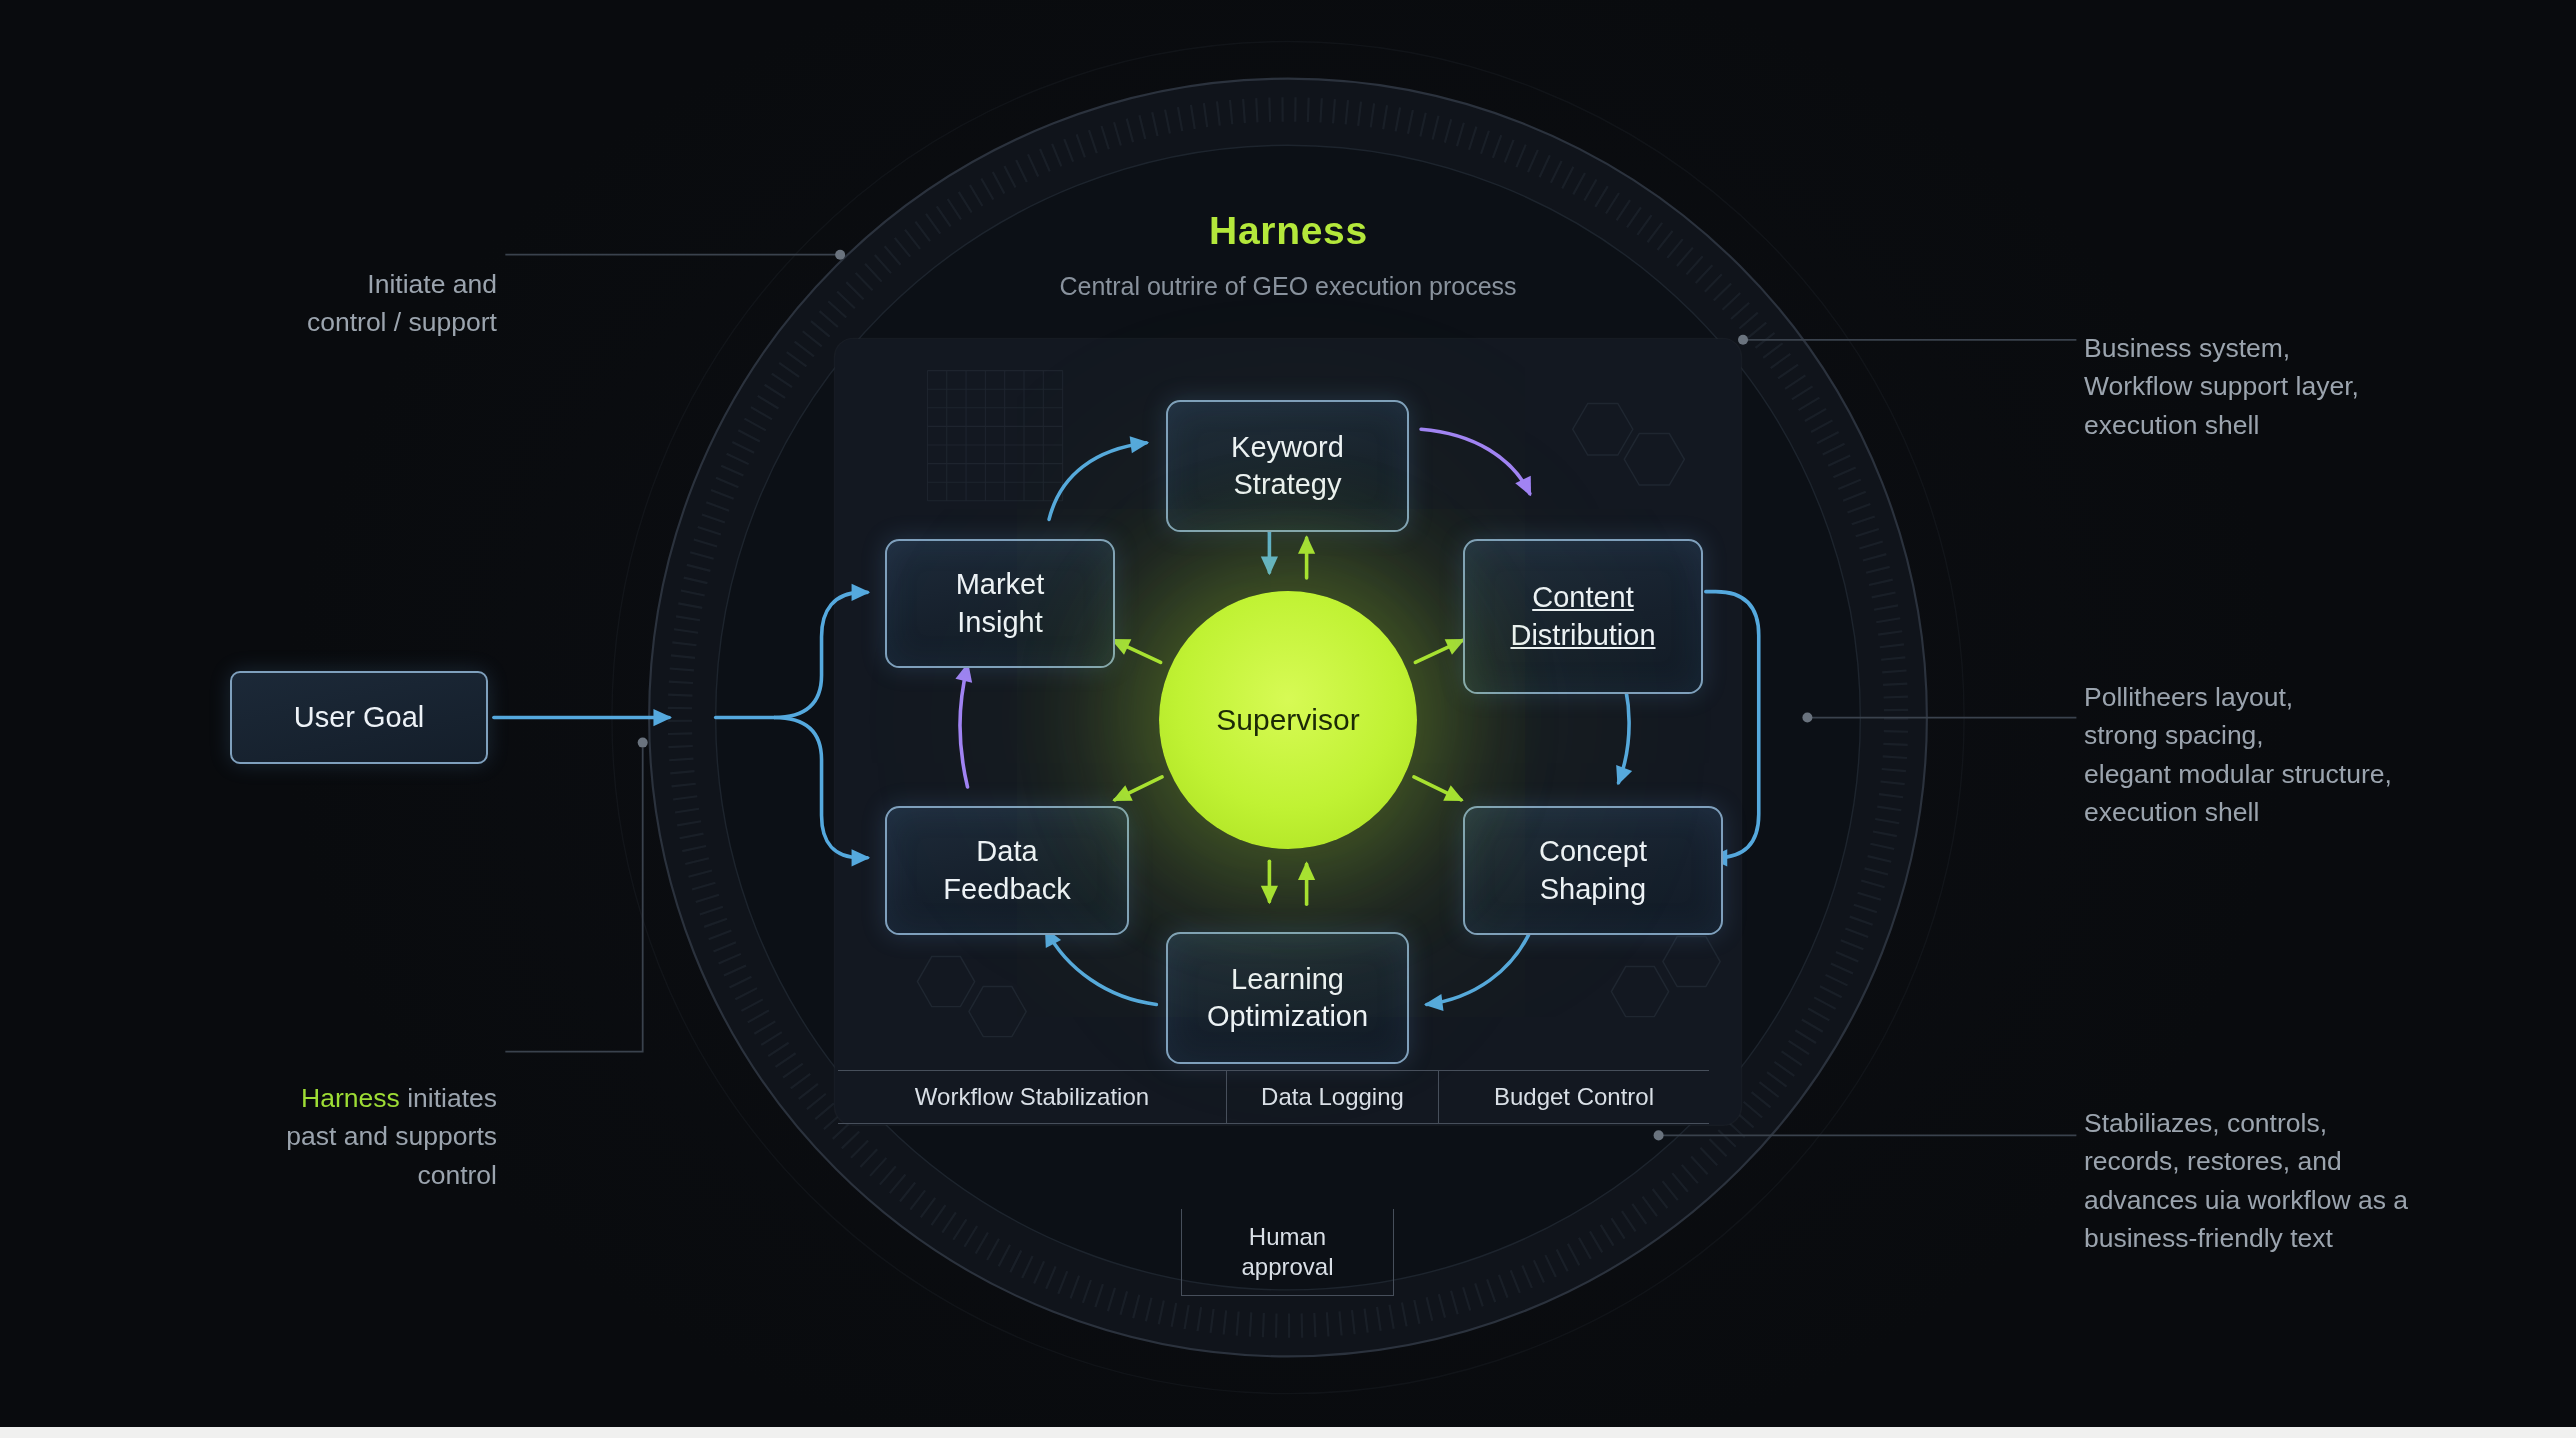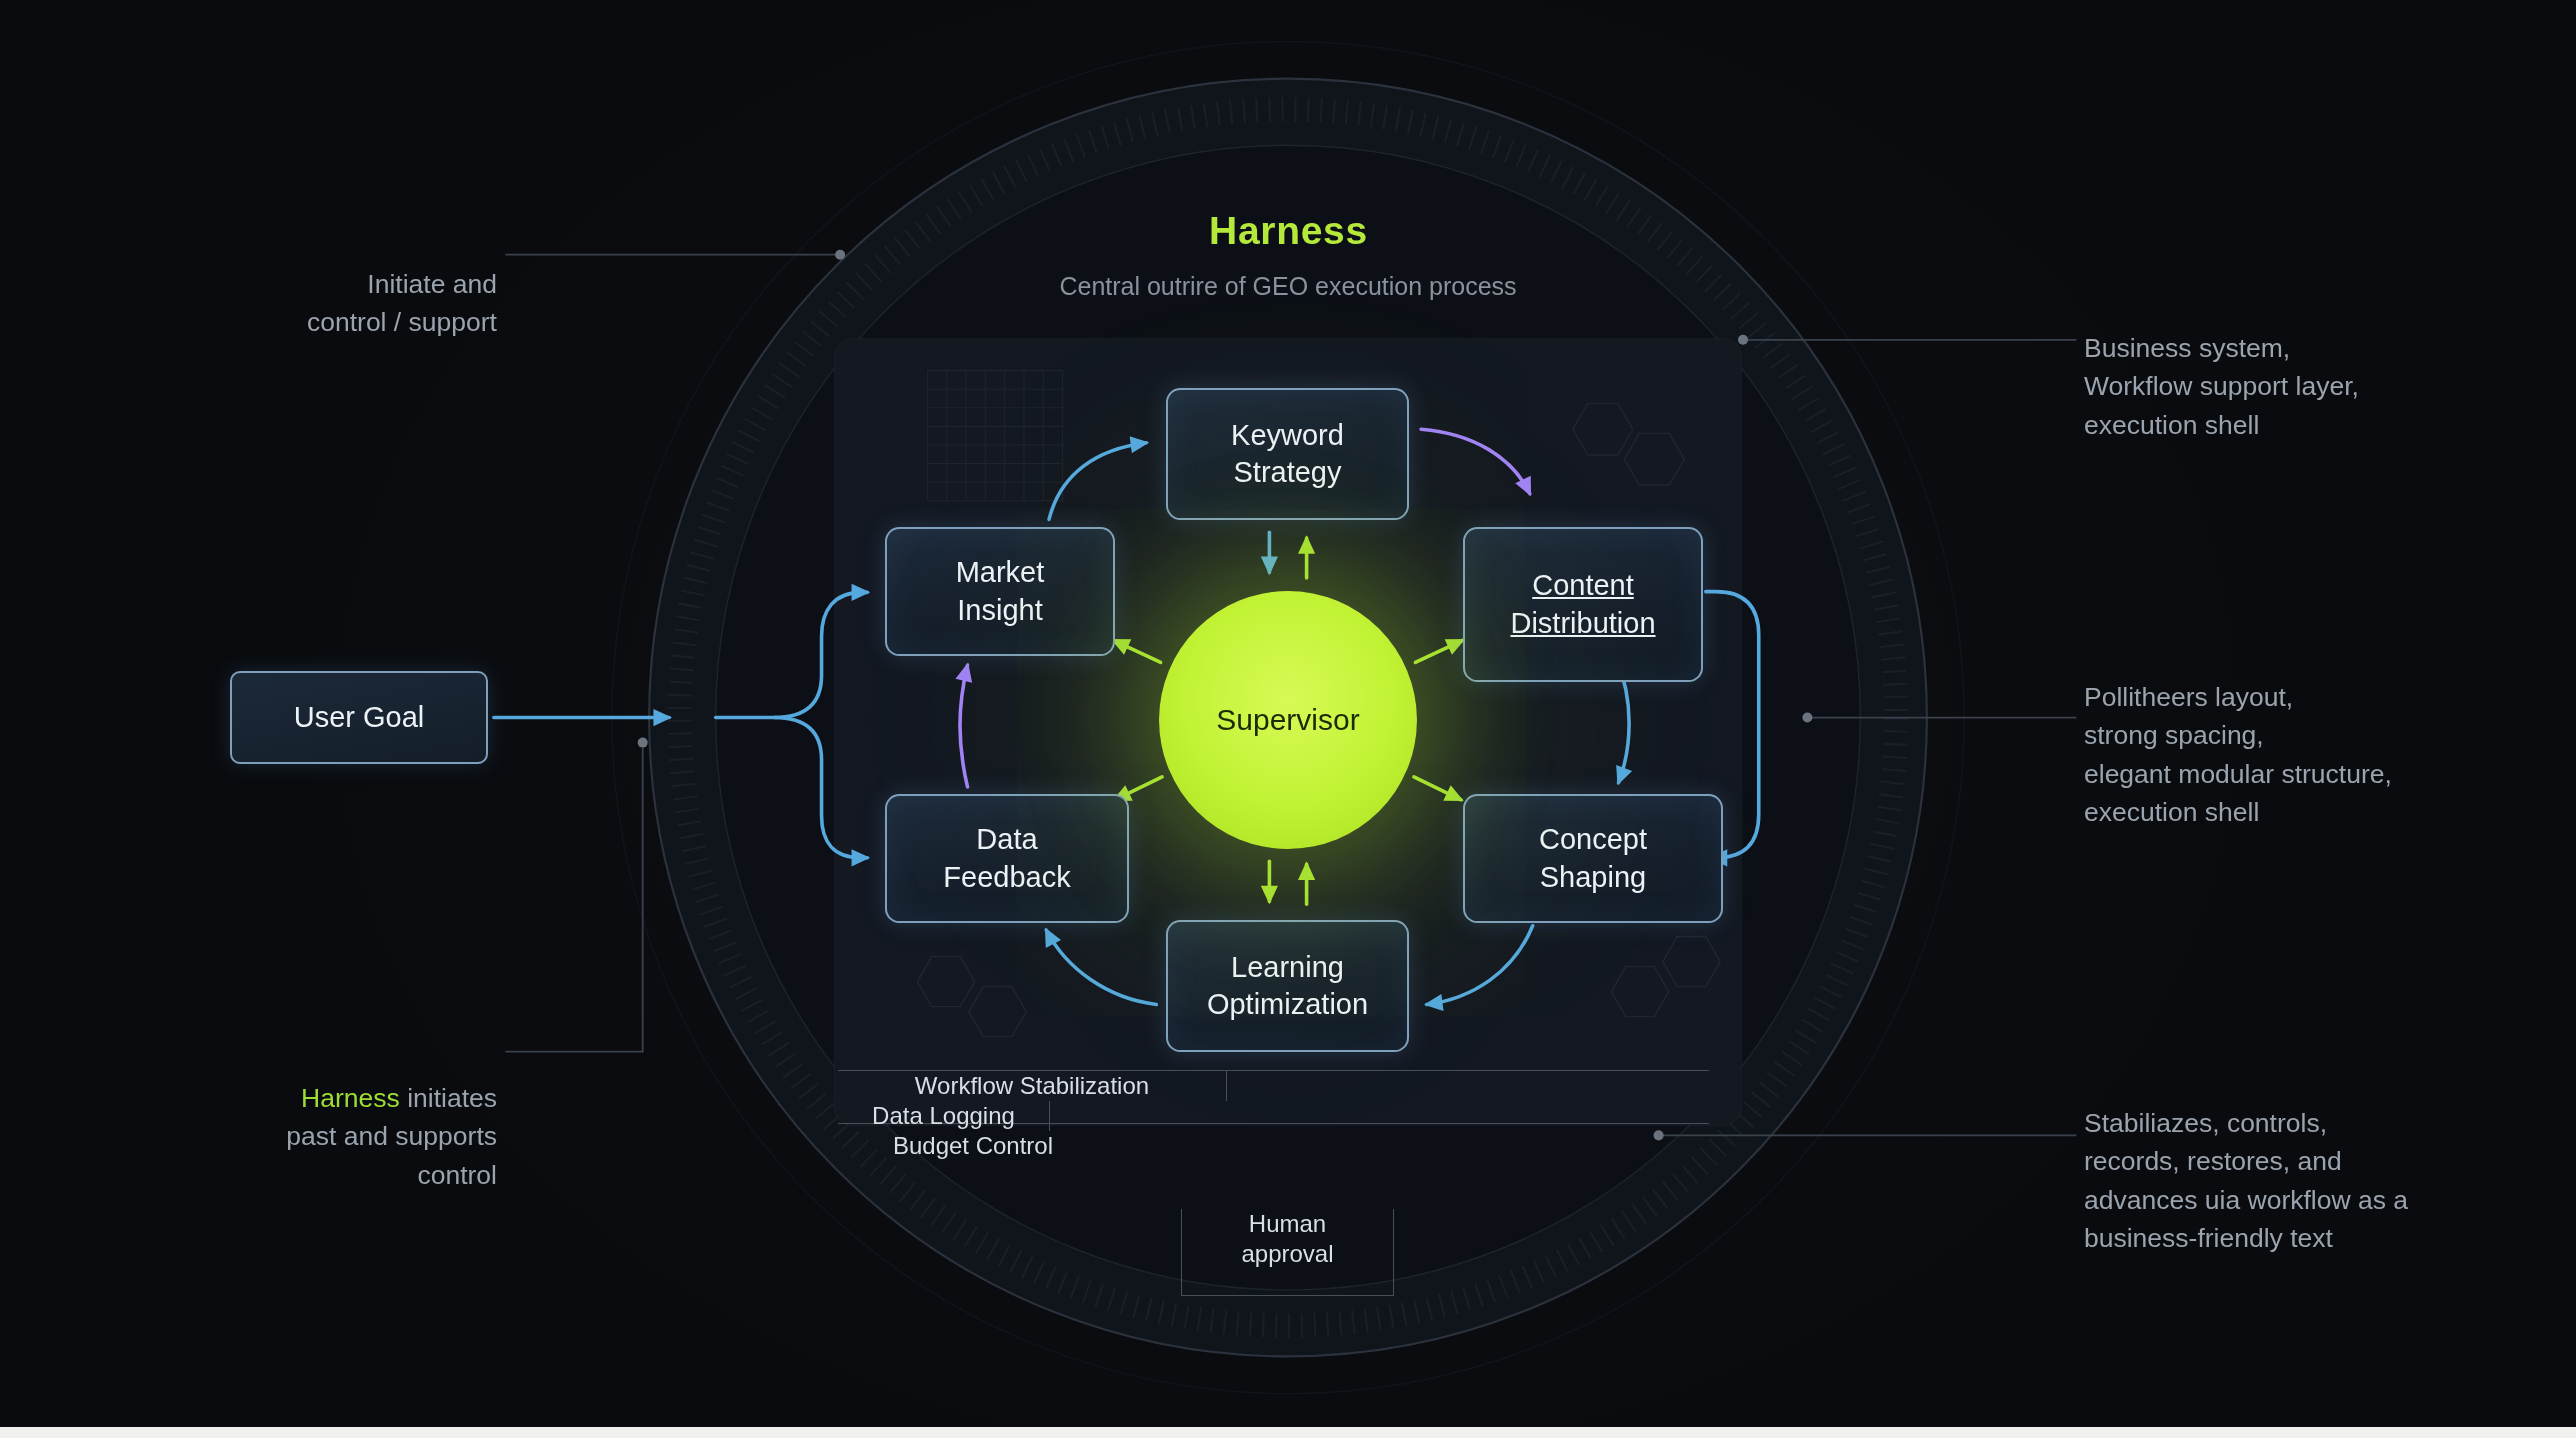--- a/index.html
+++ b/index.html
@@ -19,21 +19,21 @@
     position:absolute;left:787px;top:272px;width:1002px;text-align:center;
     font-size:25px;color:#89929d;
   }
 
   .node{
     position:absolute;box-sizing:border-box;
     background:linear-gradient(168deg,#1e2b3b 0%,#16202d 55%,#121b26 100%);
     border:2.1px solid #7fa0bd;border-radius:14.3px;
     box-shadow:0 0 24px rgba(95,150,205,0.22), inset 0 0 33px rgba(70,115,160,0.14);
     display:flex;align-items:center;justify-content:center;text-align:center;
-    font-size:29px;line-height:1.28;color:#edf2f7;white-space:pre-line;
+    font-size:29px;line-height:1.28;color:#edf2f7;white-space:pre-line;margin-top:12px;
   }
   .n-keyword {left:1166px;top:388px;width:243px;height:132px;}
   .n-market  {left:885px;top:527px;width:230px;height:129px;}
   .n-content {left:1463px;top:527px;width:240px;height:155px;text-decoration:underline;}
   .n-data    {left:885px;top:794px;width:244px;height:129px;}
   .n-concept {left:1463px;top:794px;width:260px;height:129px;}
   .n-learning{left:1166px;top:920px;width:243px;height:132px;}
 
   .supervisor{
     position:absolute;left:1159px;top:591px;width:258px;height:258px;border-radius:50%;
@@ -57,21 +57,21 @@
   }
   .ann.left{text-align:right;width:301px;}
   .ann.right{text-align:left;width:458px;}
   .a-tl{left:196px;top:222px;}
   .a-bl{left:196px;top:1036px;}
   .a-tr{left:2084px;top:286px;}
   .a-mr{left:2084px;top:635px;}
   .a-br{left:2084px;top:1061px;}
   .hl{color:#9edd35;}
 
-  .trow{position:absolute;display:flex;box-sizing:border-box;font-size:24px;color:#d9dfe6;flex-direction:column;}
+  .trow{position:absolute;display:flex;box-sizing:border-box;font-size:24px;color:#d9dfe6;}
   .tcell{
     box-sizing:border-box;display:flex;align-items:center;justify-content:center;
     text-align:center;white-space:pre-line;line-height:1.25;
   }
   .row1{left:838px;top:1070px;width:871px;height:54px;border-top:1.4px solid #474f5b;border-bottom:1.4px solid #474f5b;}
   .row1 .c0{width:389px;border-right:1.4px solid #474f5b;}
   .row1 .c1{width:212px;border-right:1.4px solid #474f5b;}
   .row1 .c2{width:270px;}
   .row2{left:975px;top:1124px;width:630px;height:84px;border-bottom:1.4px solid #474f5b;}
   .row2 .c0{width:207px;}

